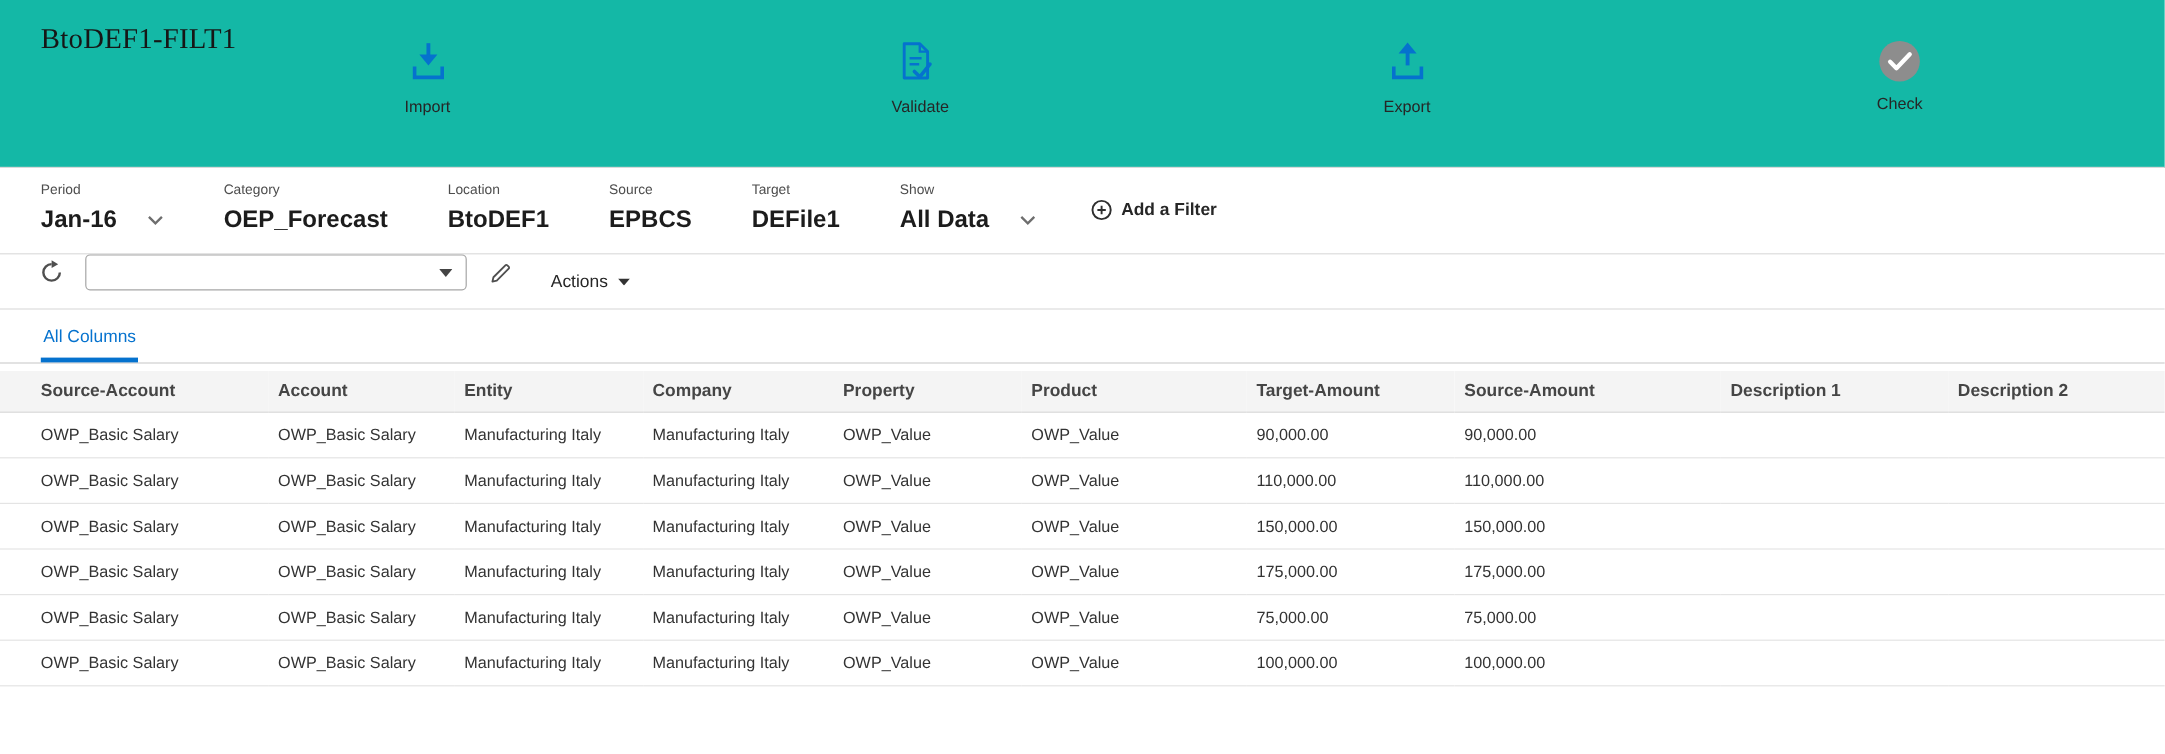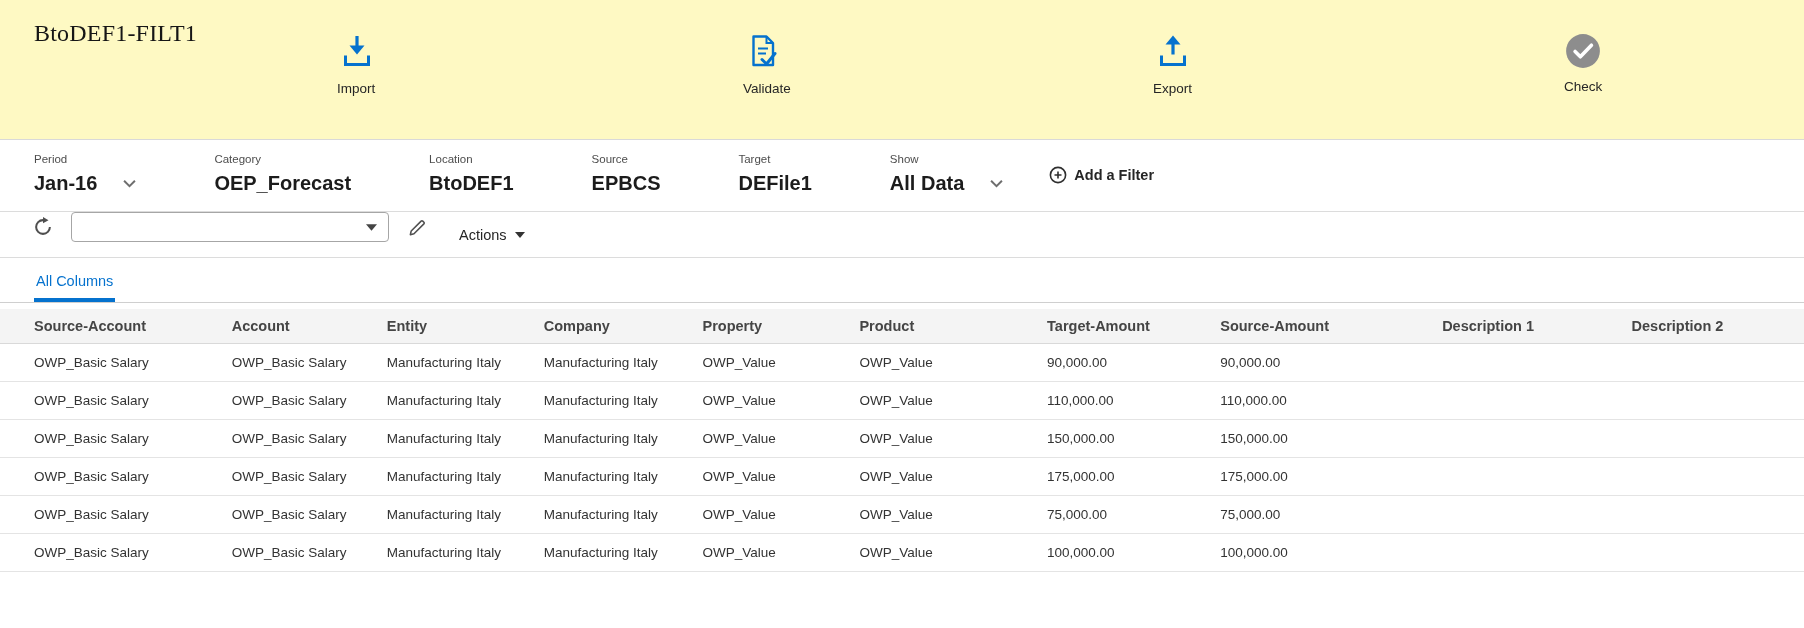--- a/index.html
+++ b/index.html
@@ -3,21 +3,21 @@
 <meta charset="utf-8">
 <style>
   * { box-sizing: border-box; }
   html, body { margin: 0; padding: 0; }
   body {
     width: 1804px; height: 628px; overflow: hidden;
     background: #ffffff; color: #333;
     font-family: "Liberation Sans", sans-serif;
   }
   
-  .header { position: relative; height: 140px; border-bottom: 1px solid #d9d9d9; background: #fef9c3; }
+  .header { position: relative; height: 140px; border-bottom: 1px solid #d9d9d9; background: #14b8a6; }
   .page-title {
     position: absolute; left: 34px; top: 20px;
     font-family: "Liberation Serif", serif;
     font-size: 24px; color: #161616; letter-spacing: .2px;
   }
   .action-btn {
     position: absolute; top: 32px; width: 130px;
     transform: translateX(-50%);
     display: flex; flex-direction: column; align-items: flex-start; gap: 9px;
     cursor: pointer;
@@ -26,21 +26,21 @@
   .action-btn.validate { left: 808px; }
   .action-btn.export   { left: 1218px; }
   .action-btn.check    { left: 1629px; }
   .action-label { font-size: 13.5px; color: #262626; }
   
   .pov-bar {
     display: flex; align-items: flex-start;
     padding: 13px 0 0 34px; height: 72px;
     border-bottom: 1px solid #dcdcdc;
   }
-  .pov-items { display: flex; gap: 78px; }
+  .pov-items { display: flex; gap: 50px; }
   .pov-label { font-size: 11.5px; color: #4d4d4d; }
   .pov-value {
     margin-top: 7px; display: flex; align-items: center;
     font-size: 20px; font-weight: bold; color: #1c1c1c;
   }
   .pov-value .chev { margin-left: 26px; }
   .add-filter {
     margin-left: 46px; margin-top: 13px;
     display: flex; align-items: center; gap: 7px;
     font-size: 14.5px; font-weight: bold; color: #262626; cursor: pointer;

